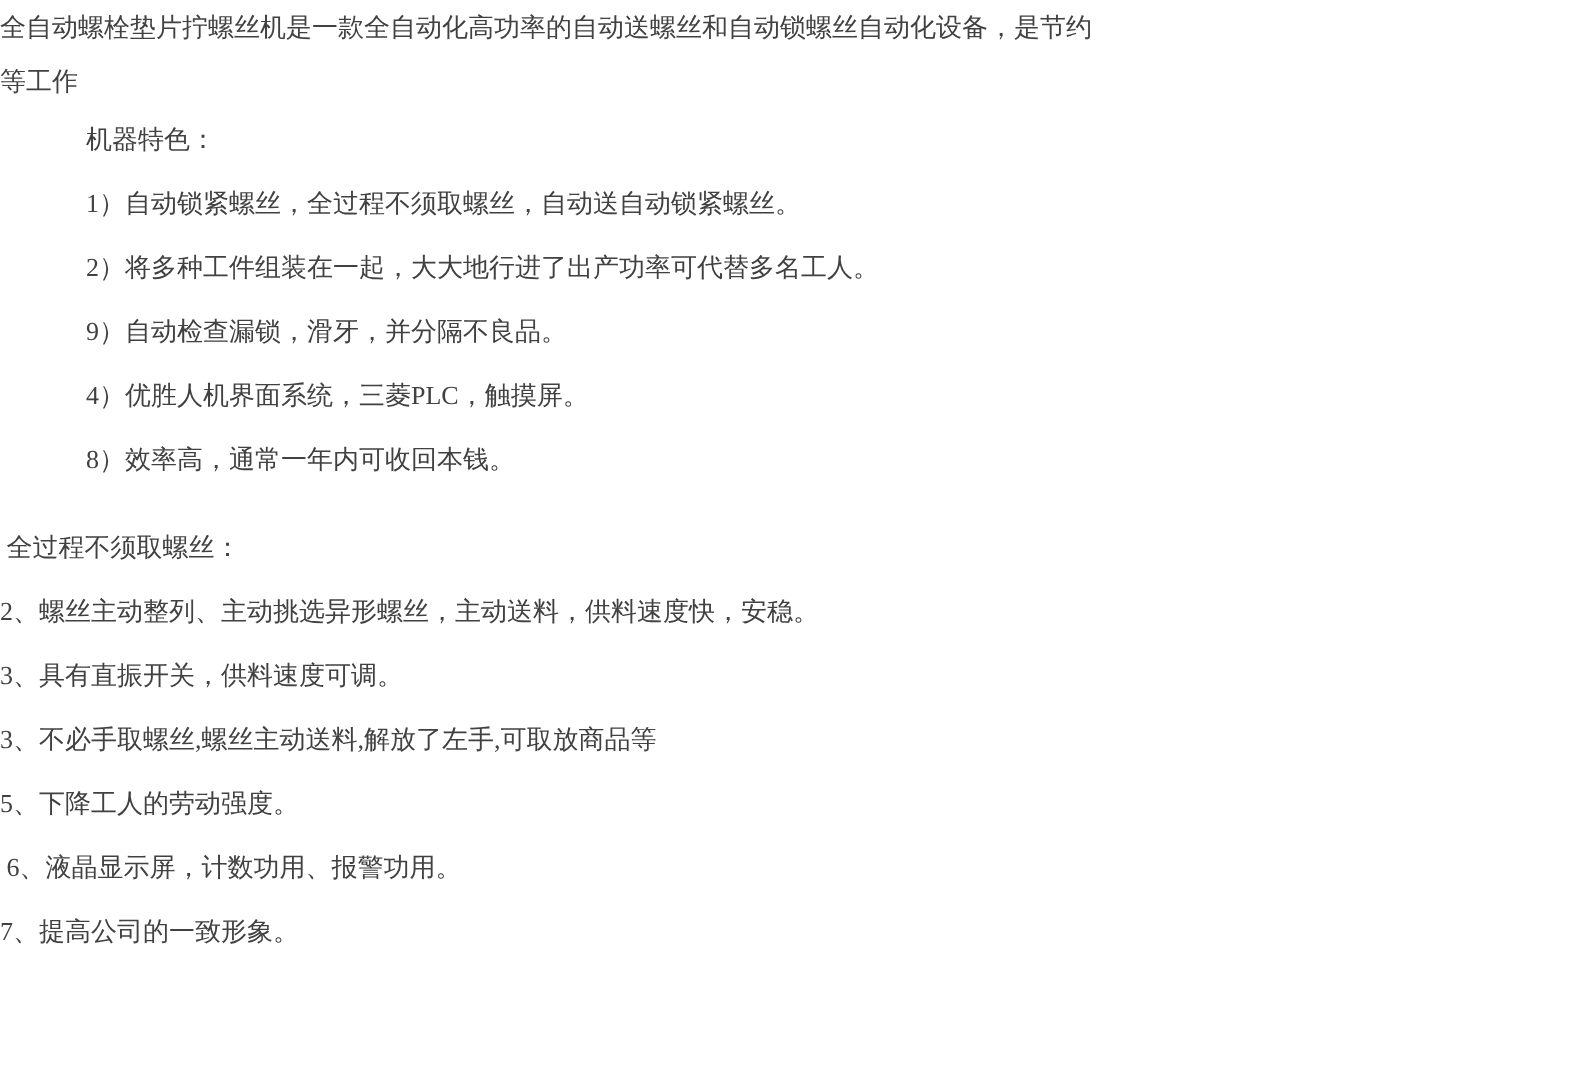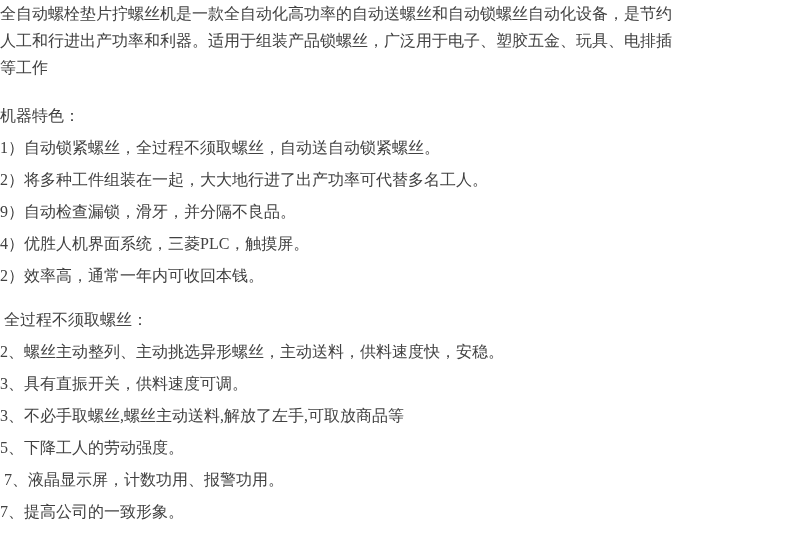--- a/index.html
+++ b/index.html
@@ -8,62 +8,62 @@
       background: #ffffff;
     }
     .doc {
       position: relative;
       width: 790px;
       height: 546px;
       overflow: hidden;
       box-sizing: border-box;
       background: #ffffff;
       font-family: "Liberation Serif", "DejaVu Serif", serif;
-      font-size: 16px;
+      font-size: 13px;
       color: #414141;
     }
     .line {
       white-space: pre;      
       overflow: hidden;
     }
     .intro {
       line-height: 27px;
     }
     .features {
-      margin-top: 19px;
+      margin-top: 0;
       line-height: 32px;
+      padding-left: 43px;
     }
     .advantages {
       margin-top: 12px;
       line-height: 32px;
     }
   </style>
 </head>
 <body style="background: rgb(255, 255, 255);">
 
 <div class="doc" style="background: rgb(255, 255, 255); color: rgb(65, 65, 65);">
 
   <div class="intro">
     <div class="line">全自动螺栓垫片拧螺丝机是一款全自动化高功率的自动送螺丝和自动锁螺丝自动化设备，是节约</div>
-    <div class="line">人工和行进出产功率和利器。适用于组装产品锁螺丝，广泛用于电子、塑胶五金、玩具、电排插</div>
     <div class="line">等工作</div>
   </div>
 
   <div class="features">
     <div class="line">机器特色：</div>
     <div class="line">1）自动锁紧螺丝，全过程不须取螺丝，自动送自动锁紧螺丝。</div>
     <div class="line">2）将多种工件组装在一起，大大地行进了出产功率可代替多名工人。</div>
     <div class="line">9）自动检查漏锁，滑牙，并分隔不良品。</div>
     <div class="line">4）优胜人机界面系统，三菱PLC，触摸屏。</div>
-    <div class="line">2）效率高，通常一年内可收回本钱。</div>
+    <div class="line">8）效率高，通常一年内可收回本钱。</div>
   </div>
 
   <div class="advantages">
     <div class="line"> 全过程不须取螺丝：</div>
     <div class="line">2、螺丝主动整列、主动挑选异形螺丝，主动送料，供料速度快，安稳。</div>
     <div class="line">3、具有直振开关，供料速度可调。</div>
     <div class="line">3、不必手取螺丝,螺丝主动送料,解放了左手,可取放商品等</div>
     <div class="line">5、下降工人的劳动强度。</div>
-    <div class="line"> 7、液晶显示屏，计数功用、报警功用。</div>
+    <div class="line"> 6、液晶显示屏，计数功用、报警功用。</div>
     <div class="line">7、提高公司的一致形象。</div>
   </div>
 
 </div>
 
 </body></html>

